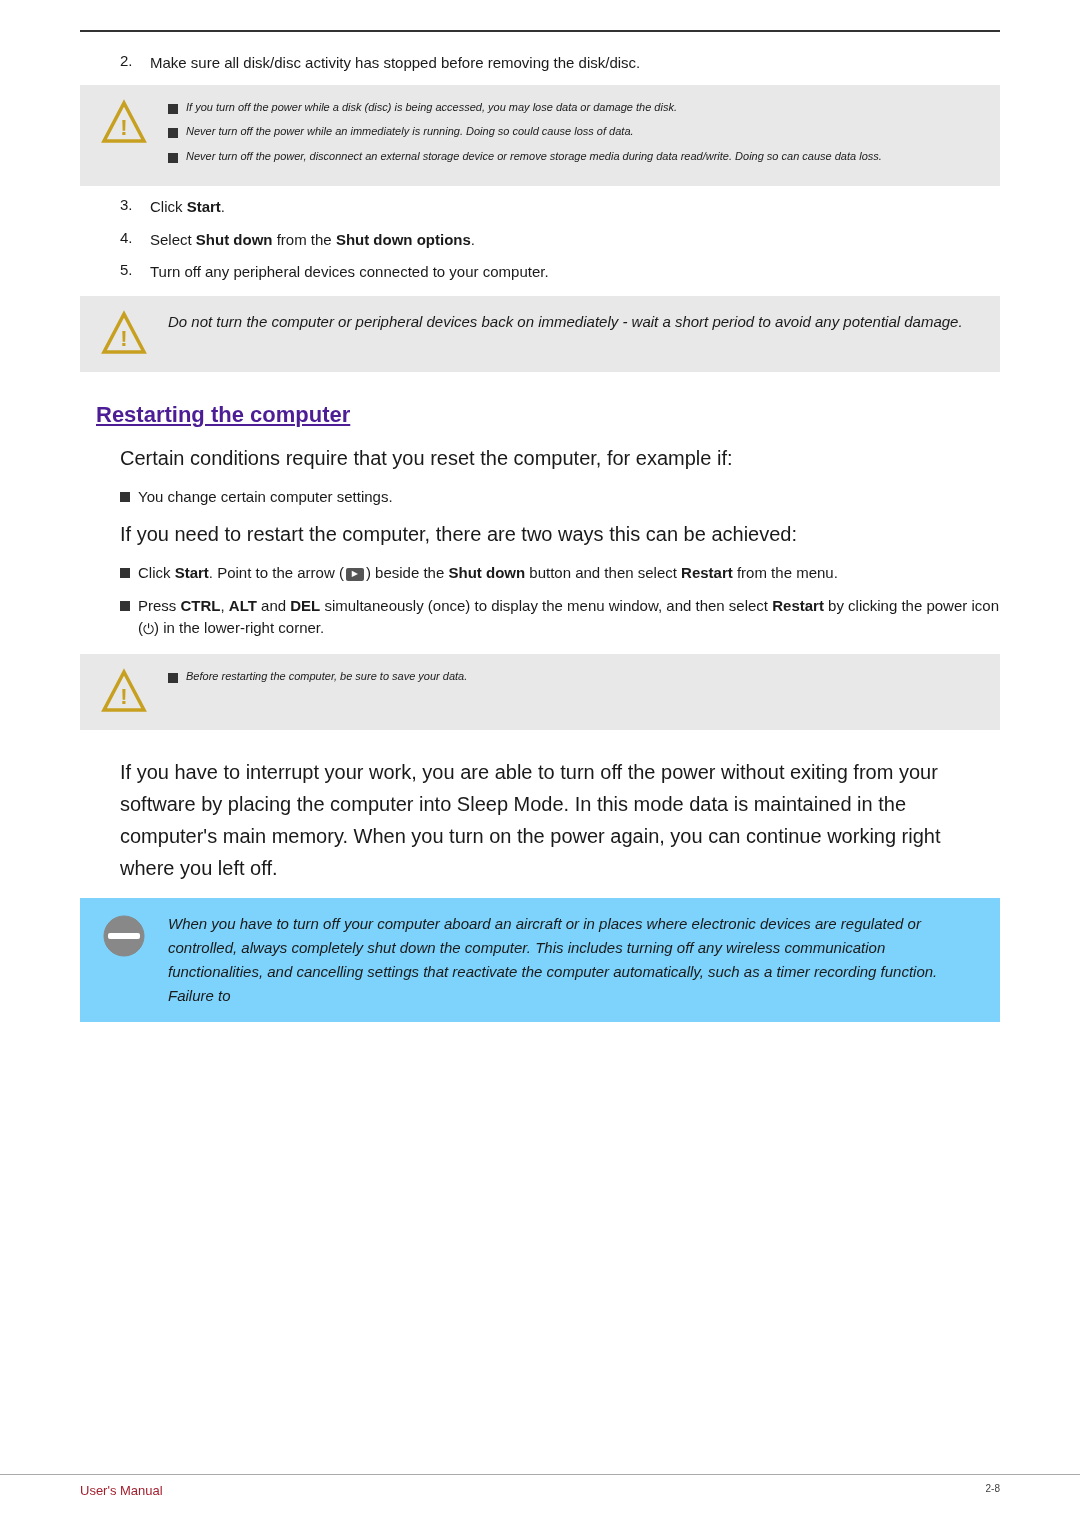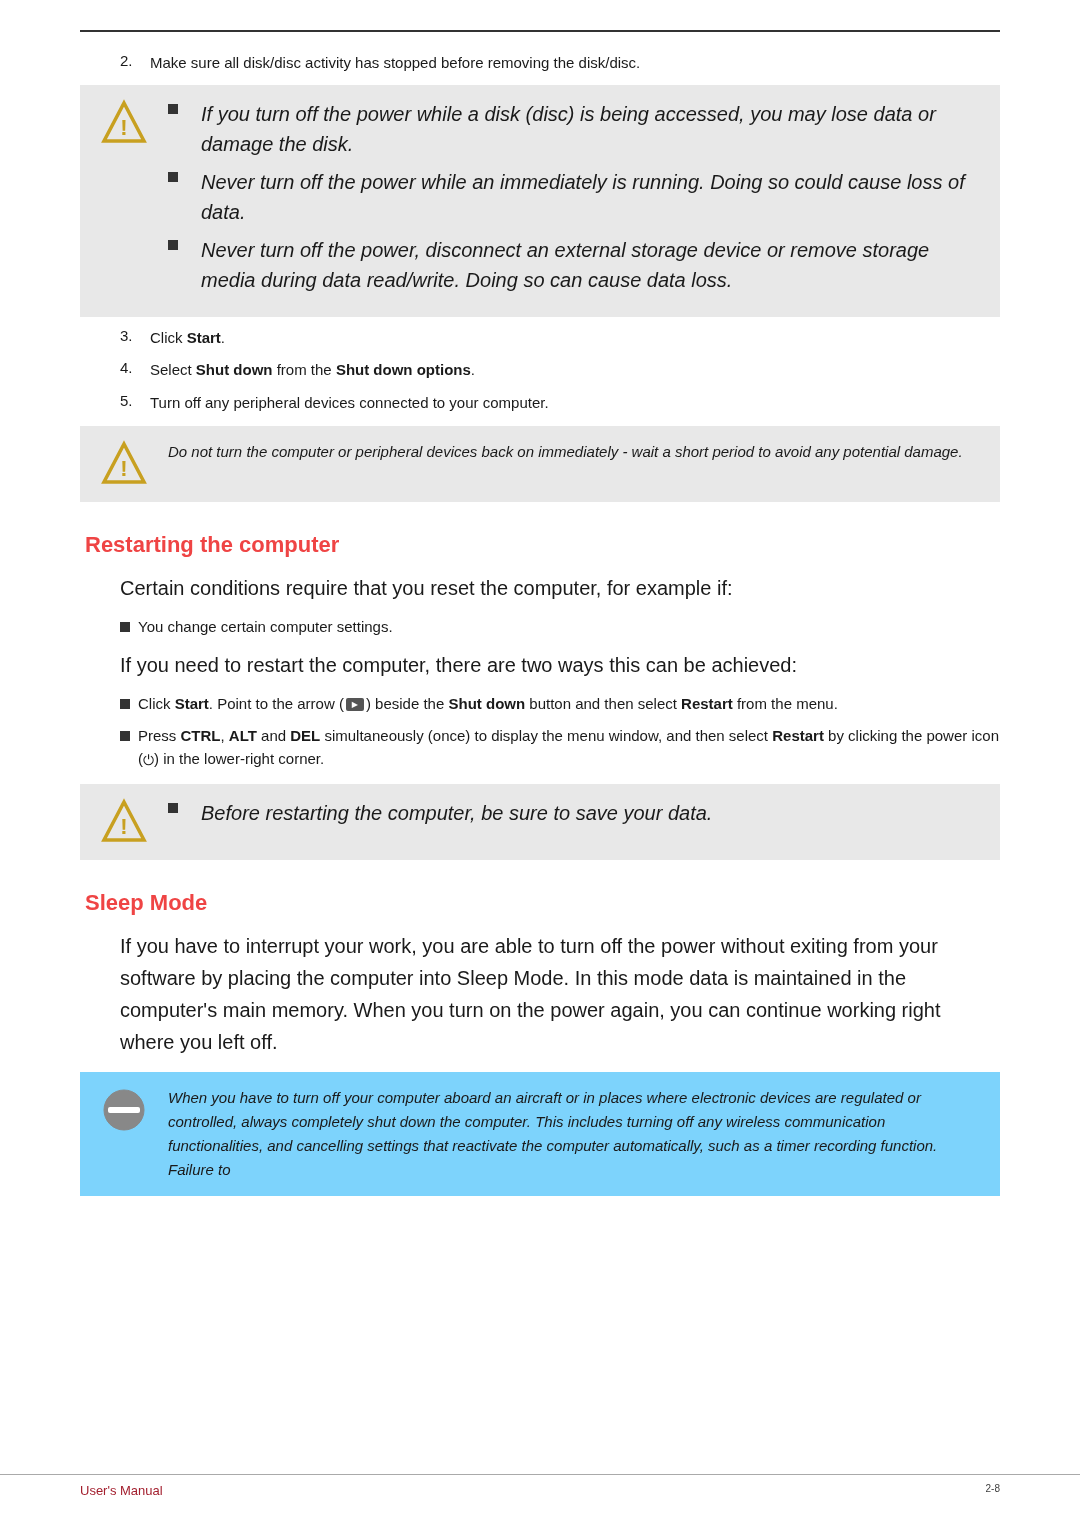--- a/index.html
+++ b/index.html
@@ -66,24 +66,24 @@
     }
 
     
     .bullet-list {
       list-style: none;
       padding: 0;
     }
     .bullet-list li {
       display: flex;
       align-items: flex-start;
-      gap: 23px;
+      gap: 8px;
       margin-bottom: 8px;
       font-style: italic;
-      font-size: 20px;
+      font-size: 11px;
       line-height: 1.5;
     }
     .bullet-list li .bullet-sq {
       min-width: 10px;
       margin-top: 5px;
       width: 10px;
       height: 10px;
       background: #333;
       display: inline-block;
       flex-shrink: 0;
@@ -114,24 +114,25 @@
 
     
     .warning-text-italic {
       font-style: italic;
       font-size: 15px;
       line-height: 1.6;
     }
 
     
     .section-heading {
-      color: #ef4444;
+      color: #4c1d95;
       font-size: 22px;
       font-weight: bold;
-      margin: 30px 0 14px 5px;
+      margin: 30px 0 14px 16px;
+      text-decoration: underline;
     }
 
     .body-text-indented {
       font-size: 20px;
       line-height: 1.6;
       margin-bottom: 12px;
       padding-left: 40px;
     }
 
     
@@ -274,21 +275,20 @@
     <div class="warning-content">
       <ul class="bullet-list">
         <li>
           <span class="bullet-sq"></span>
           <span>Before restarting the computer, be sure to save your data.</span>
         </li>
       </ul>
     </div>
   </div>
 
-  <div class="section-heading">Sleep Mode</div>
 
   <div class="body-text-indented">If you have to interrupt your work, you are able to turn off the power without exiting from your software by placing the computer into Sleep Mode. In this mode data is maintained in the computer's main memory. When you turn on the power again, you can continue working right where you left off.</div>
 
   <div class="info-box">
     <div class="info-icon">
       <svg viewBox="0 0 48 48" xmlns="http://www.w3.org/2000/svg">
         <circle cx="24" cy="24" r="20" fill="#888" stroke="#888" stroke-width="1"></circle>
         <rect x="8" y="21" width="32" height="6" fill="white" rx="2"></rect>
       </svg>
     </div>

